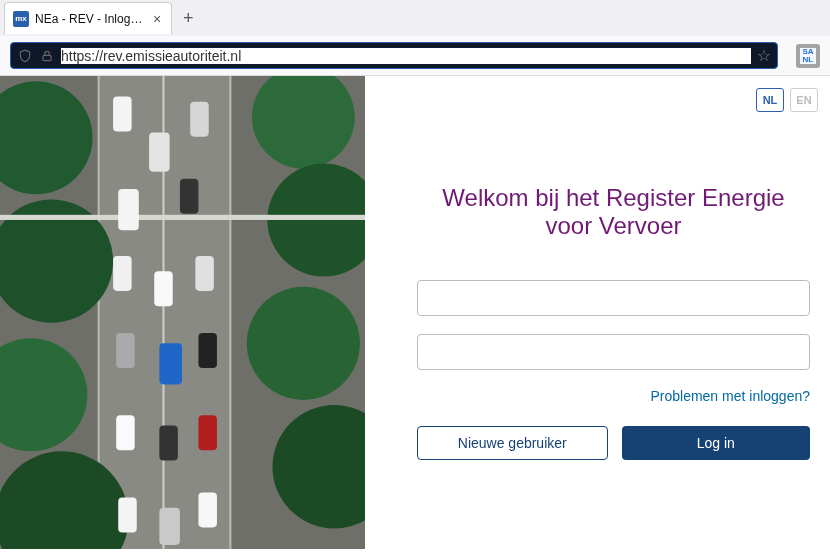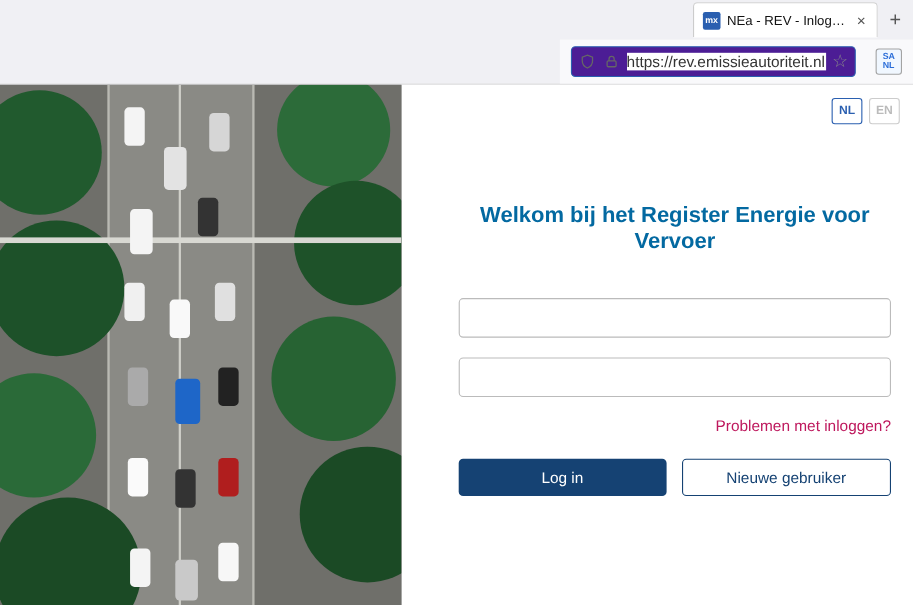--- a/index.html
+++ b/index.html
@@ -1,40 +1,40 @@
 <!DOCTYPE html>
 <html><head>
 <meta charset="utf-8">
 <style>
   * { box-sizing: border-box; margin: 0; padding: 0; }
   html, body { width: 830px; height: 553px; font-family: -apple-system, BlinkMacSystemFont, "Segoe UI", Arial, sans-serif; overflow: hidden; background: #fff; }
-  .browser-chrome { display: flex; flex-direction: column; background: #f0f0f4; border-bottom: 1px solid #ddd; align-items: flex-end; }
+  .browser-chrome { display: flex; flex-direction: column; background: #f0f0f4; border-bottom: 1px solid #ddd; }
   .tab-strip { display: flex; align-items: center; height: 36px; padding: 0 4px; gap:4px;}
   .tab { display: flex; align-items: center; background: #fff; border: 1px solid #ccc; border-bottom: none; border-radius: 4px 4px 0 0; height: 32px; padding: 0 8px; gap: 6px; max-width:186px; }
   .tab .favicon { width:16px; height:16px; background:#2a5fb0; color:#fff; font-size:8px; font-weight:700; display:flex; align-items:center; justify-content:center; border-radius:2px;}
   .tab .tab-title { font-size:12px; color:#111; white-space:nowrap; overflow:hidden; text-overflow:ellipsis; width:110px;}
   .tab .tab-close { color:#555; font-size:14px; padding:0 2px; cursor:pointer;}
   .new-tab { width:24px; height:24px; display:flex; align-items:center; justify-content:center; color:#555; font-size:18px; cursor:pointer;}
   .addr-row { display:flex; align-items:center; padding:6px 10px; gap:8px; background:#f9f9fb;}
-  .addr-bar { flex:1; display:flex; align-items:center; border:1px solid #2a5fb0; border-radius:4px; background:#4c1d95; padding:3px 6px; gap:6px;}
+  .addr-bar { flex:1; display:flex; align-items:center; border:1px solid #2a5fb0; border-radius:4px; background:#0f172a; padding:3px 6px; gap:6px;}
   .addr-icon { width:16px; height:16px; color:#666; display:flex; align-items:center; justify-content:center;}
   .addr-input { flex:1; border:none; outline:none; font-size:14px; color:#333;}
   .star-icon { color:#888; font-size:16px;}
-  .ext-badge { margin-left:10px; width:24px; height:24px; border:1px solid #a3a3a3; color:#2a6dd8; font-size:10px; font-weight:700; display:flex; align-items:center; justify-content:center; border-radius:3px; background:#f0f7ff;}
+  .ext-badge { margin-left:10px; width:24px; height:24px; border:4px solid #a3a3a3; color:#2a6dd8; font-size:10px; font-weight:700; display:flex; align-items:center; justify-content:center; border-radius:3px; background:#f0f7ff;}
   .page { display:flex; height: calc(553px - 36px - 44px); }
   .hero { width:365px; height:100%; position:relative; overflow:hidden; background:#777;}
   .hero svg { width:100%; height:100%; display:block;}
   .form-panel { flex:1; padding:12px 20px 0 52px; position:relative;}
   .lang-switch { position:absolute; top:12px; right:12px; display:flex; gap:6px;}
   .lang-btn { width:28px; height:24px; border:1px solid #2a5fb0; border-radius:3px; background:#fff; color:#2a5fb0; font-size:11px; font-weight:700; display:flex; align-items:center; justify-content:center; cursor:pointer;}
   .lang-btn.inactive { border-color:#ccc; color:#bbb;text-align:center;}
-  .welcome { color:#0369a1; font-weight:700; font-size:20px; text-align:center; margin-top:96px; margin-bottom:40px;}
+  .welcome { color:#701a75; font-weight:400; font-size:24px; text-align:center; margin-top:96px; margin-bottom:40px;}
   .field-label { font-weight:700; font-size:14px; color:#111; margin-bottom:6px;}
   .text-input { width:100%; height:36px; border:1px solid #bbb; border-radius:4px; background:#fff; padding:0 10px; font-size:14px; margin-bottom:18px;}
-  .help-link { display:block; text-align:right; color:#be185d; font-size:14px; margin-bottom:22px; text-decoration:none;}
+  .help-link { display:block; text-align:right; color:#0369a1; font-size:14px; margin-bottom:22px; text-decoration:none;}
   .btn-row { display:flex; gap:14px;}
   .btn { flex:1; height:34px; border-radius:4px; font-size:14px; display:flex; align-items:center; justify-content:center; cursor:pointer;}
   .btn-primary { background:#154273; color:#fff; border:none; font-weight:500;}
   .btn-secondary { background:#fff; color:#154273; border:1px solid #154273;}
 </style>
 </head>
 <body>
 
 <div class="browser-chrome">
   <div class="tab-strip">
@@ -119,17 +119,17 @@
 
     <h1 class="welcome">Welkom bij het Register Energie voor Vervoer</h1>
 
     <input class="text-input" type="text" style="">
 
     <input class="text-input" type="password" style="">
 
     <a href="#" class="help-link">Problemen met inloggen?</a>
 
     <div class="btn-row">
+      <button class="btn btn-secondary">Nieuwe gebruiker</button>
       <button class="btn btn-primary">Log in</button>
-      <button class="btn btn-secondary">Nieuwe gebruiker</button>
     </div>
   </div>
 </div>
 
 </body></html>

